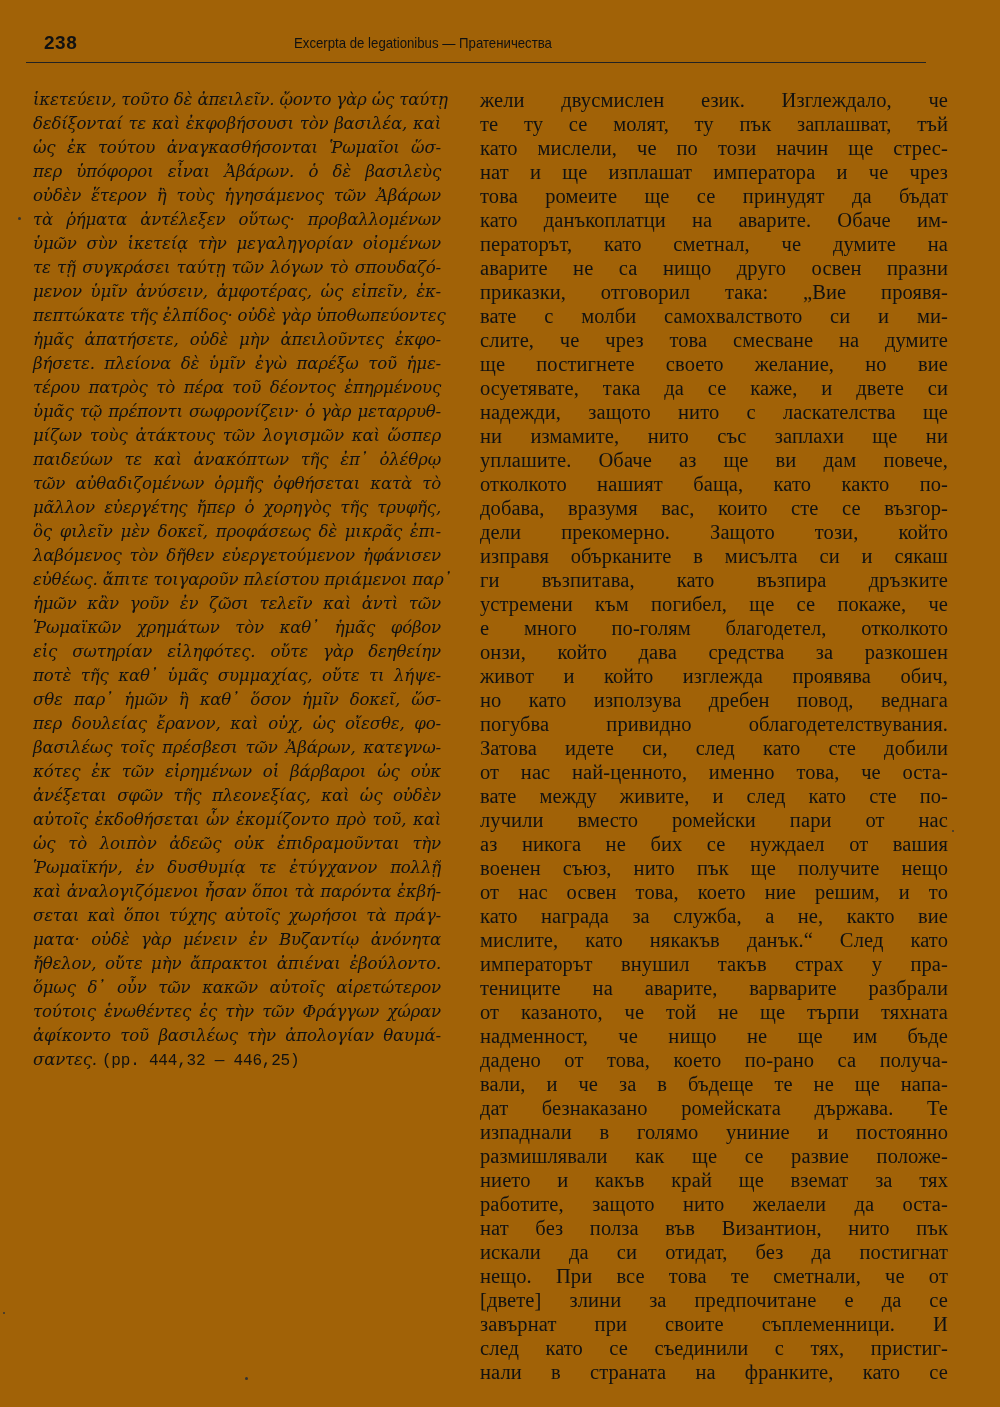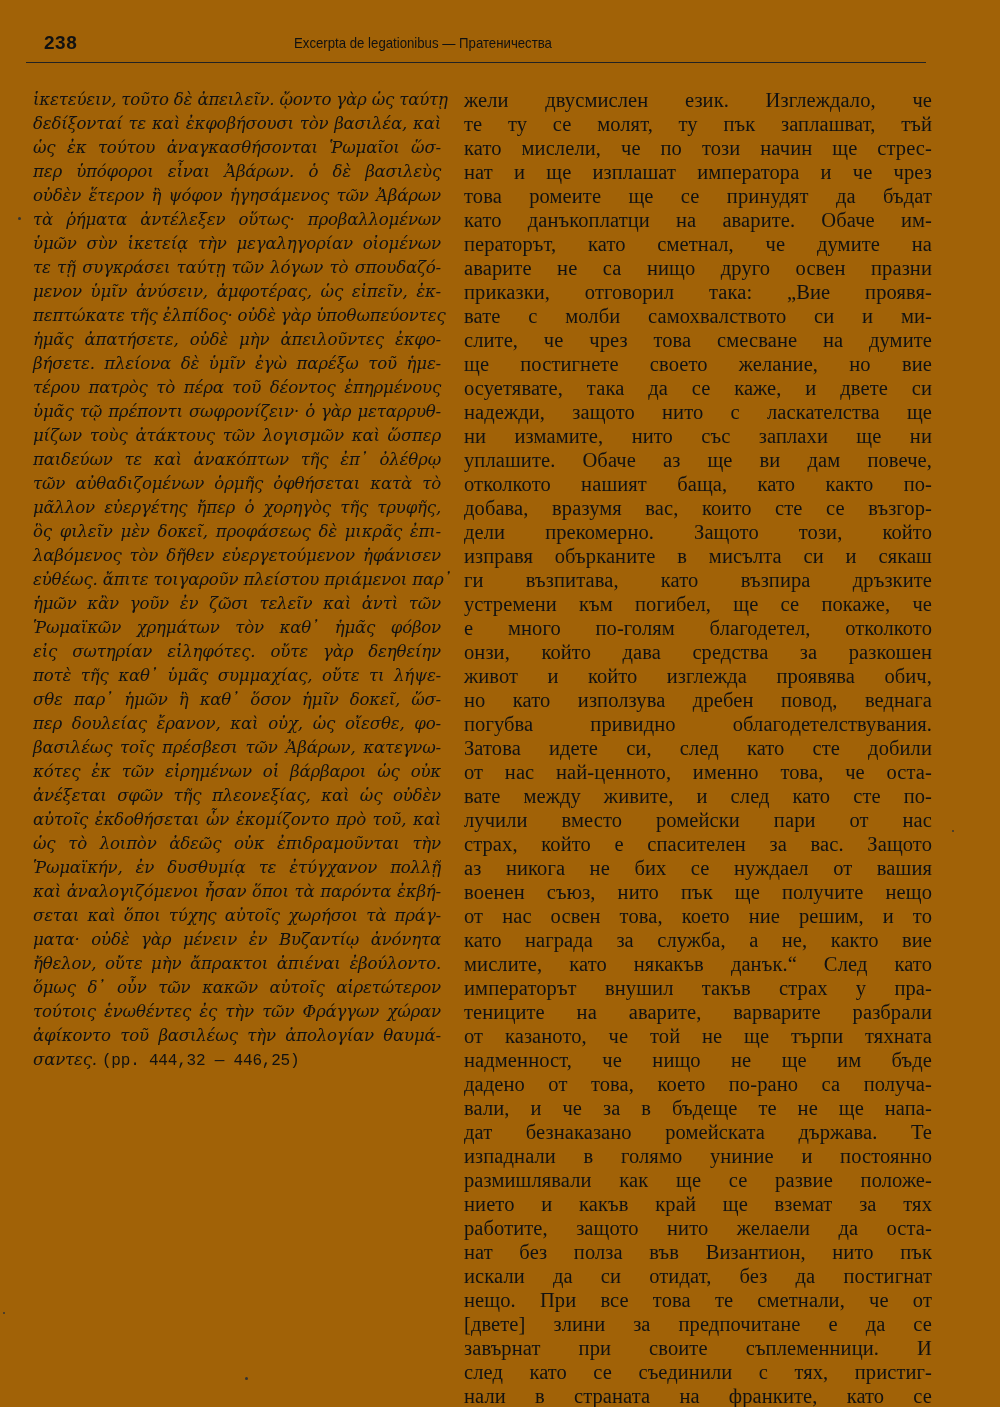--- a/index.html
+++ b/index.html
@@ -4,21 +4,21 @@
 <style>
   html, body { margin: 0; padding: 0; background: #ffffff; }
   body { width: 1000px; height: 1407px; position: relative; overflow: hidden; color: #111; }
   .page { position: absolute; left: 0; top: 0; width: 1000px; height: 1407px; background: #a16207; }
   .header { position: absolute; left: 44px; top: 30px; width: 904px; height: 30px; }
   .page-number { position: absolute; left: 0; top: 2px; font-family: "Liberation Sans", sans-serif; font-size: 19px; font-weight: bold; letter-spacing: 0.5px; }
   .running-title { position: absolute; left: 250px; top: 4px; font-family: "Liberation Sans", sans-serif; font-size: 15px; transform: scaleX(0.88); transform-origin: left center; white-space: nowrap; }
   .header-rule { position: absolute; left: 26px; top: 62px; width: 900px; height: 0; border-top: 1.3px solid #222; }
   .col { position: absolute; top: 88px; }
   .col-greek { left: 33px; width: 408px; }
-  .col-bg { left: 464px; width: 468px; }
+  .col-bg { left: 480px; width: 468px; }
   .line { height: 24px; line-height: 24px; white-space: nowrap; text-align: justify; text-align-last: justify; overflow: visible; }
   .line.last { text-align-last: left; }
   .col-greek .line { font-family: "DejaVu Serif", serif; font-style: italic; font-size: 16.6px; letter-spacing: -0.2px; }
   .col-bg .line { font-family: "Liberation Serif", serif; font-size: 20.5px; letter-spacing: 0.1px; }
   .citation { font-style: normal; font-family: Liberation Mono, monospace; font-size: 16px; }
   .speck { position: absolute; width: 3px; height: 3px; border-radius: 50%; background: #333; }
 </style>
 </head>
 <body>
 
@@ -28,21 +28,21 @@
     <span class="page-number">238</span>
     <span class="running-title">Excerpta de legationibus — Пратеничества</span>
   </div>
   <div class="header-rule"></div>
 
   <div class="col col-greek" id="greek-col">
       <div class="line">ἱκετεύειν, τοῦτο δὲ ἀπειλεῖν. ᾤοντο γὰρ ὡς ταύτῃ</div>
       <div class="line">δεδίξονταί τε καὶ ἐκφοβήσουσι τὸν βασιλέα, καὶ</div>
       <div class="line">ὡς ἐκ τούτου ἀναγκασθήσονται Ῥωμαῖοι ὥσ-</div>
       <div class="line">περ ὑπόφοροι εἶναι Ἀβάρων. ὁ δὲ βασιλεὺς</div>
-      <div class="line">οὐδὲν ἕτερον ἢ ψόφον ἡγησάμενος τῶν Ἀβάρων</div>
+      <div class="line">οὐδὲν ἕτερον ἢ τοὺς ἡγησάμενος τῶν Ἀβάρων</div>
       <div class="line">τὰ ῥήματα ἀντέλεξεν οὕτως· προβαλλομένων</div>
       <div class="line">ὑμῶν σὺν ἱκετείᾳ τὴν μεγαληγορίαν οἰομένων</div>
       <div class="line">τε τῇ συγκράσει ταύτῃ τῶν λόγων τὸ σπουδαζό-</div>
       <div class="line">μενον ὑμῖν ἀνύσειν, ἀμφοτέρας, ὡς εἰπεῖν, ἐκ-</div>
       <div class="line">πεπτώκατε τῆς ἐλπίδος· οὐδὲ γὰρ ὑποθωπεύοντες</div>
       <div class="line">ἡμᾶς ἀπατήσετε, οὐδὲ μὴν ἀπειλοῦντες ἐκφο-</div>
       <div class="line">βήσετε. πλείονα δὲ ὑμῖν ἐγὼ παρέξω τοῦ ἡμε-</div>
       <div class="line">τέρου πατρὸς τὸ πέρα τοῦ δέοντος ἐπηρμένους</div>
       <div class="line">ὑμᾶς τῷ πρέποντι σωφρονίζειν· ὁ γὰρ μεταρρυθ-</div>
       <div class="line">μίζων τοὺς ἀτάκτους τῶν λογισμῶν καὶ ὥσπερ</div>
@@ -98,21 +98,20 @@
       <div class="line">устремени към погибел, ще се покаже, че</div>
       <div class="line">е много по-голям благодетел, отколкото</div>
       <div class="line">онзи, който дава средства за разкошен</div>
       <div class="line">живот и който изглежда проявява обич,</div>
       <div class="line">но като използува дребен повод, веднага</div>
       <div class="line">погубва привидно облагодетелствувания.</div>
       <div class="line">Затова идете си, след като сте добили</div>
       <div class="line">от нас най-ценното, именно това, че оста-</div>
       <div class="line">вате между живите, и след като сте по-</div>
       <div class="line">лучили вместо ромейски пари от нас</div>
-      <div class="line">страх, който е спасителен за вас. Защото</div>
       <div class="line">аз никога не бих се нуждаел от вашия</div>
       <div class="line">военен съюз, нито пък ще получите нещо</div>
       <div class="line">от нас освен това, което ние решим, и то</div>
       <div class="line">като награда за служба, а не, както вие</div>
       <div class="line">мислите, като някакъв данък.“ След като</div>
       <div class="line">императорът внушил такъв страх у пра-</div>
       <div class="line">тениците на аварите, варварите разбрали</div>
       <div class="line">от казаното, че той не ще търпи тяхната</div>
       <div class="line">надменност, че нищо не ще им бъде</div>
       <div class="line">дадено от това, което по-рано са получа-</div>

